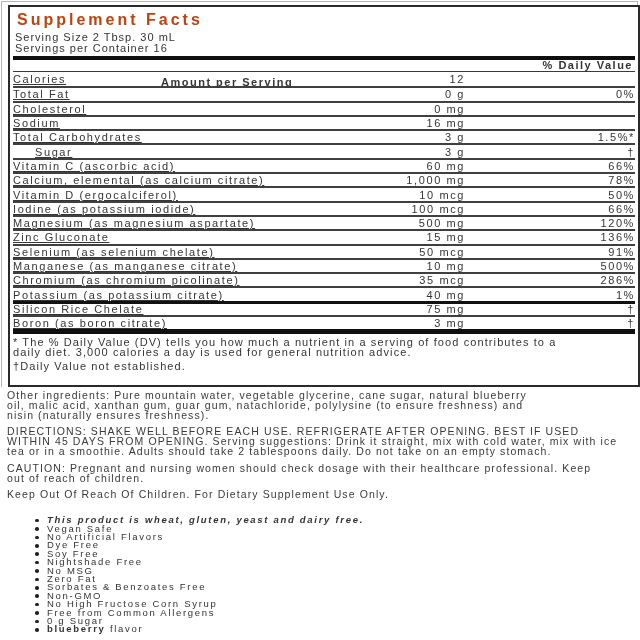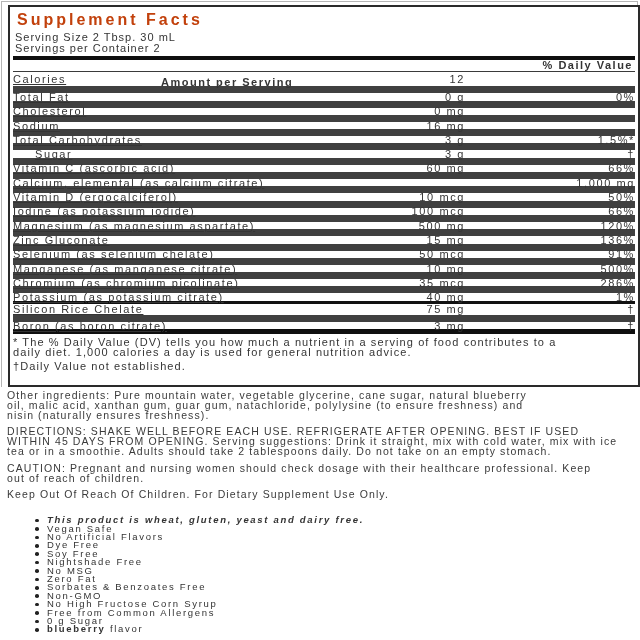--- a/index.html
+++ b/index.html
@@ -26,21 +26,21 @@
   .bar-thick.bottom{height:5px;margin-top:0;}
   .fb-header{
     position:relative;height:11px;border-bottom:1.5px solid #3a3a3a;
     font-size:11px;font-weight:bold;letter-spacing:1.5px;line-height:11px;
   }
   .fb-header .h-amt{position:absolute;left:148px;top:17px;white-space:nowrap;}
   .fb-header .h-dv{position:absolute;right:2px;top:0;white-space:nowrap;}
   .fb-rows{width:100%;}
   .fb-row{
     box-sizing:border-box;height:14.3px;display:flex;align-items:center;
-    border-top:7px solid #404040;font-size:11px;letter-spacing:1.6px;white-space:nowrap;
+    border-top:2px solid #404040;font-size:11px;letter-spacing:1.6px;white-space:nowrap;
   }
   .fb-row.sep-none{border-top:none;}
   .fb-row.sep-thick{border-top:3px solid #111;}
   .fb-row .c-label{flex:1;overflow:hidden;text-decoration:underline;}
   .fb-row.indent .c-label{padding-left:22px;}
   .fb-row .c-amt{width:150px;text-align:right;}
   .fb-row .c-dv{width:170px;text-align:right;}
   .fb-foot{margin:4px 2px 0 0;font-size:11px;letter-spacing:1.1px;line-height:9.7px;max-width:560px;}
   .fb-foot2{max-width:600px;}
   .below{position:absolute;left:7px;top:391px;width:622px;}
@@ -64,21 +64,21 @@
   .flags .bseg{font-weight:bold;}
 </style>
 </head>
 <body>
 
 <div class="outer-frame"></div>
 
 <div class="facts-box">
   <div class="fb-title">Supplement Facts</div>
   <div class="fb-serving">Serving Size 2 Tbsp. 30 mL</div>
-  <div class="fb-serving">Servings per Container 2</div>
+  <div class="fb-serving">Servings per Container 16</div>
   <div class="bar-thick"></div>
   <div class="fb-header">
     <span class="h-amt">Amount per Serving</span>
     <span class="h-dv">% Daily Value</span>
   </div>
   <div class="fb-rows">
       <div class="fb-row sep-none">
         <span class="c-label">Calories</span>
         <span class="c-amt">12</span>
         <span class="c-dv"></span>
@@ -109,20 +109,21 @@
         <span class="c-dv">†</span>
       </div>
       <div class="fb-row sep-thin">
         <span class="c-label">Vitamin C (ascorbic acid)</span>
         <span class="c-amt">60 mg</span>
         <span class="c-dv">66%</span>
       </div>
       <div class="fb-row sep-thin">
         <span class="c-label">Calcium, elemental (as calcium citrate)</span>
         <span class="c-amt">1,000 mg</span>
+        <span class="c-dv">78%</span>
       </div>
       <div class="fb-row sep-thin">
         <span class="c-label">Vitamin D (ergocalciferol)</span>
         <span class="c-amt">10 mcg</span>
         <span class="c-dv">50%</span>
       </div>
       <div class="fb-row sep-thin">
         <span class="c-label">Iodine (as potassium iodide)</span>
         <span class="c-amt">100 mcg</span>
         <span class="c-dv">66%</span>
@@ -162,21 +163,21 @@
         <span class="c-amt">75 mg</span>
         <span class="c-dv">†</span>
       </div>
       <div class="fb-row sep-thin">
         <span class="c-label">Boron (as boron citrate)</span>
         <span class="c-amt">3 mg</span>
         <span class="c-dv">†</span>
       </div>
     </div>
   <div class="bar-thick bottom"></div>
-  <div class="fb-foot">* The % Daily Value (DV) tells you how much a nutrient in a serving of food contributes to a daily diet. 1,000 calories a day is used for general nutrition advice.</div>
+  <div class="fb-foot">* The % Daily Value (DV) tells you how much a nutrient in a serving of food contributes to a daily diet. 3,000 calories a day is used for general nutrition advice.</div>
   <div class="fb-foot fb-foot2">†Daily Value not established.</div>
 </div>
 
 <div class="below">
   <p class="para p1">Other ingredients:  Pure mountain water, vegetable glycerine, cane sugar, natural blueberry oil, malic acid, xanthan gum, guar gum, natachloride, polylysine (to ensure freshness) and nisin (naturally ensures freshness).</p>
   <p class="para p2">DIRECTIONS:  SHAKE WELL BEFORE EACH USE. REFRIGERATE AFTER OPENING. BEST IF USED WITHIN 45 DAYS FROM OPENING. Serving suggestions: Drink it straight, mix with cold water, mix with ice tea or in a smoothie. Adults should take 2 tablespoons daily. Do not take on an empty stomach.</p>
   <p class="para p3">CAUTION: Pregnant and nursing women should check dosage with their healthcare professional. Keep out of reach of children.</p>
   <p class="para p4">Keep Out Of Reach Of Children. For Dietary Supplement Use Only.</p>
   <ul class="flags">
       <li class="em"><span class="bseg">This product is wheat, gluten, yeast and dairy free.</span></li>

